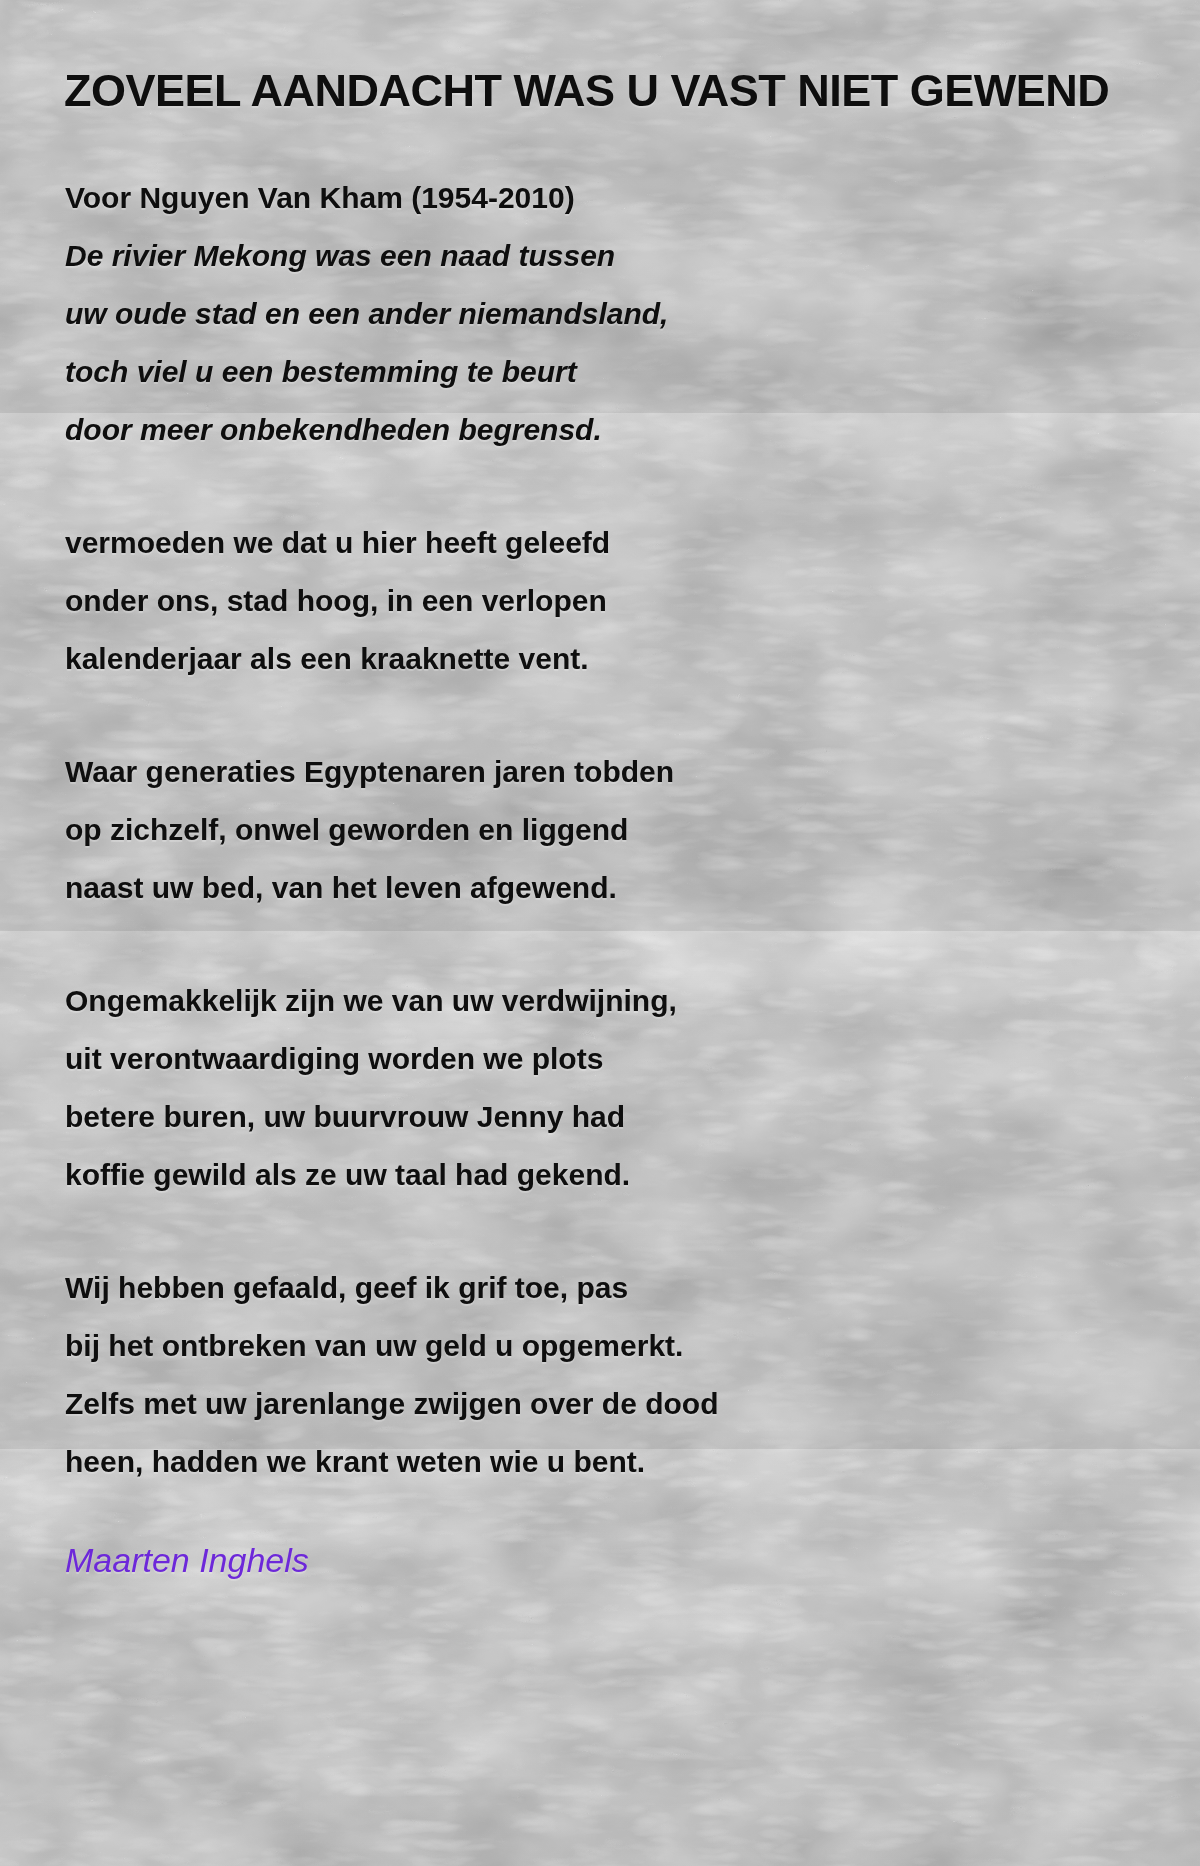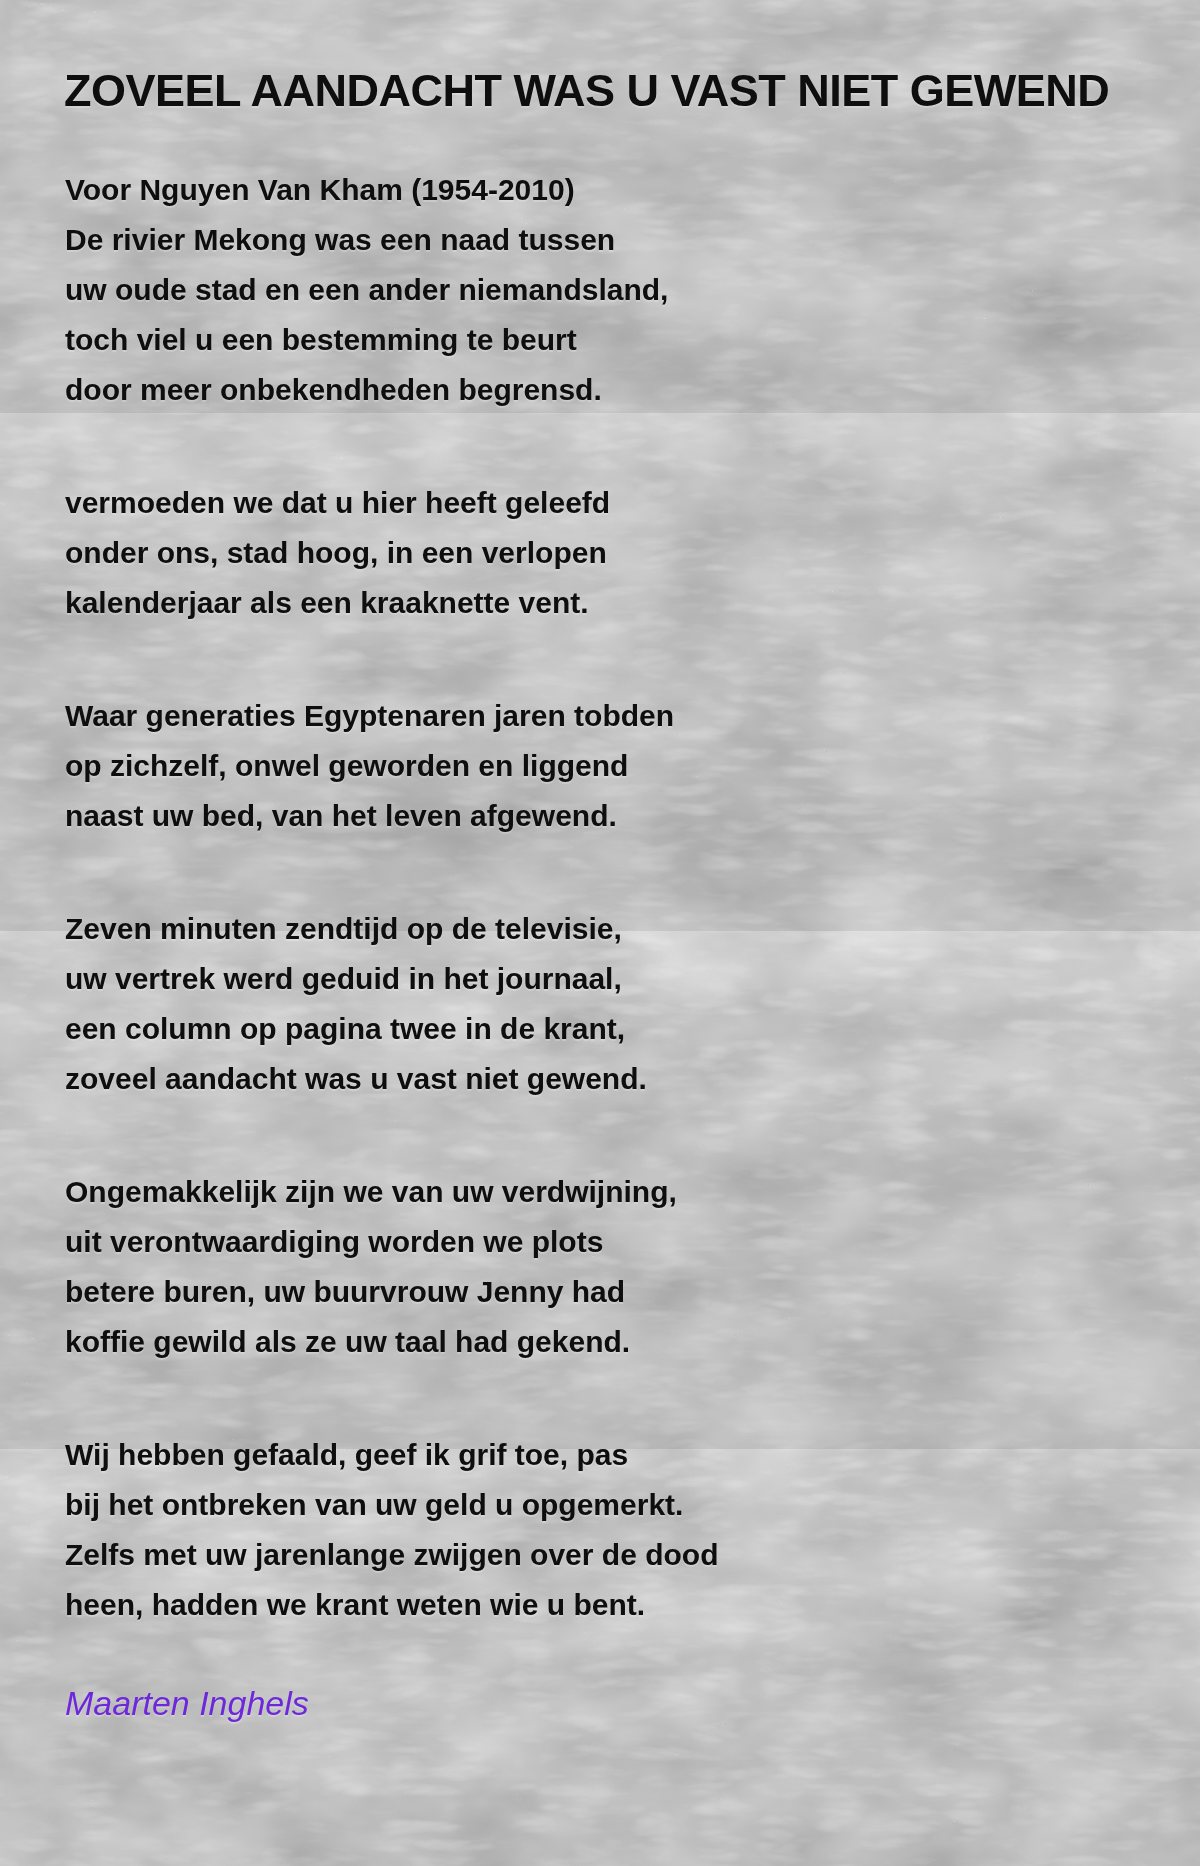--- a/index.html
+++ b/index.html
@@ -30,23 +30,24 @@
     text-shadow:0 2px 1px rgba(255,255,255,0.25);
   }
   .poem {
     position:absolute; left:65px; top:153px; width:1120px;
     color:#0e0e0e;
   }
   .line {
     font-size:30px; font-weight:bold; line-height:50px;
     white-space:nowrap;
     text-shadow:0 2px 1px rgba(255,255,255,0.25);
+    margin-top:8px;
   }
   .stanza { margin-top:63px; }
-  .stanza.first { margin-top:0; }
+  .stanza.first { margin-top:0;font-style:italic; }
   .signature {
     margin-top:48px;
     font-size:34px; font-style:italic; font-weight:normal;
     line-height:50px; white-space:nowrap;
     color:#6d28d9;
     text-shadow:0 2px 1px rgba(255,255,255,0.25);
   }
 </style>
 </head>
 <body>
@@ -92,26 +93,20 @@
       <p class="line">onder ons, stad hoog, in een verlopen</p>
       <p class="line">kalenderjaar als een kraaknette vent.</p>
     </div>
 
     <div class="stanza">
       <p class="line">Waar generaties Egyptenaren jaren tobden</p>
       <p class="line">op zichzelf, onwel geworden en liggend</p>
       <p class="line">naast uw bed, van het leven afgewend.</p>
     </div>
 
-    <div class="stanza">
-      <p class="line">Zeven minuten zendtijd op de televisie,</p>
-      <p class="line">uw vertrek werd geduid in het journaal,</p>
-      <p class="line">een column op pagina twee in de krant,</p>
-      <p class="line">zoveel aandacht was u vast niet gewend.</p>
-    </div>
 
     <div class="stanza">
       <p class="line">Ongemakkelijk zijn we van uw verdwijning,</p>
       <p class="line">uit verontwaardiging worden we plots</p>
       <p class="line">betere buren, uw buurvrouw Jenny had</p>
       <p class="line">koffie gewild als ze uw taal had gekend.</p>
     </div>
 
     <div class="stanza">
       <p class="line">Wij hebben gefaald, geef ik grif toe, pas</p>

